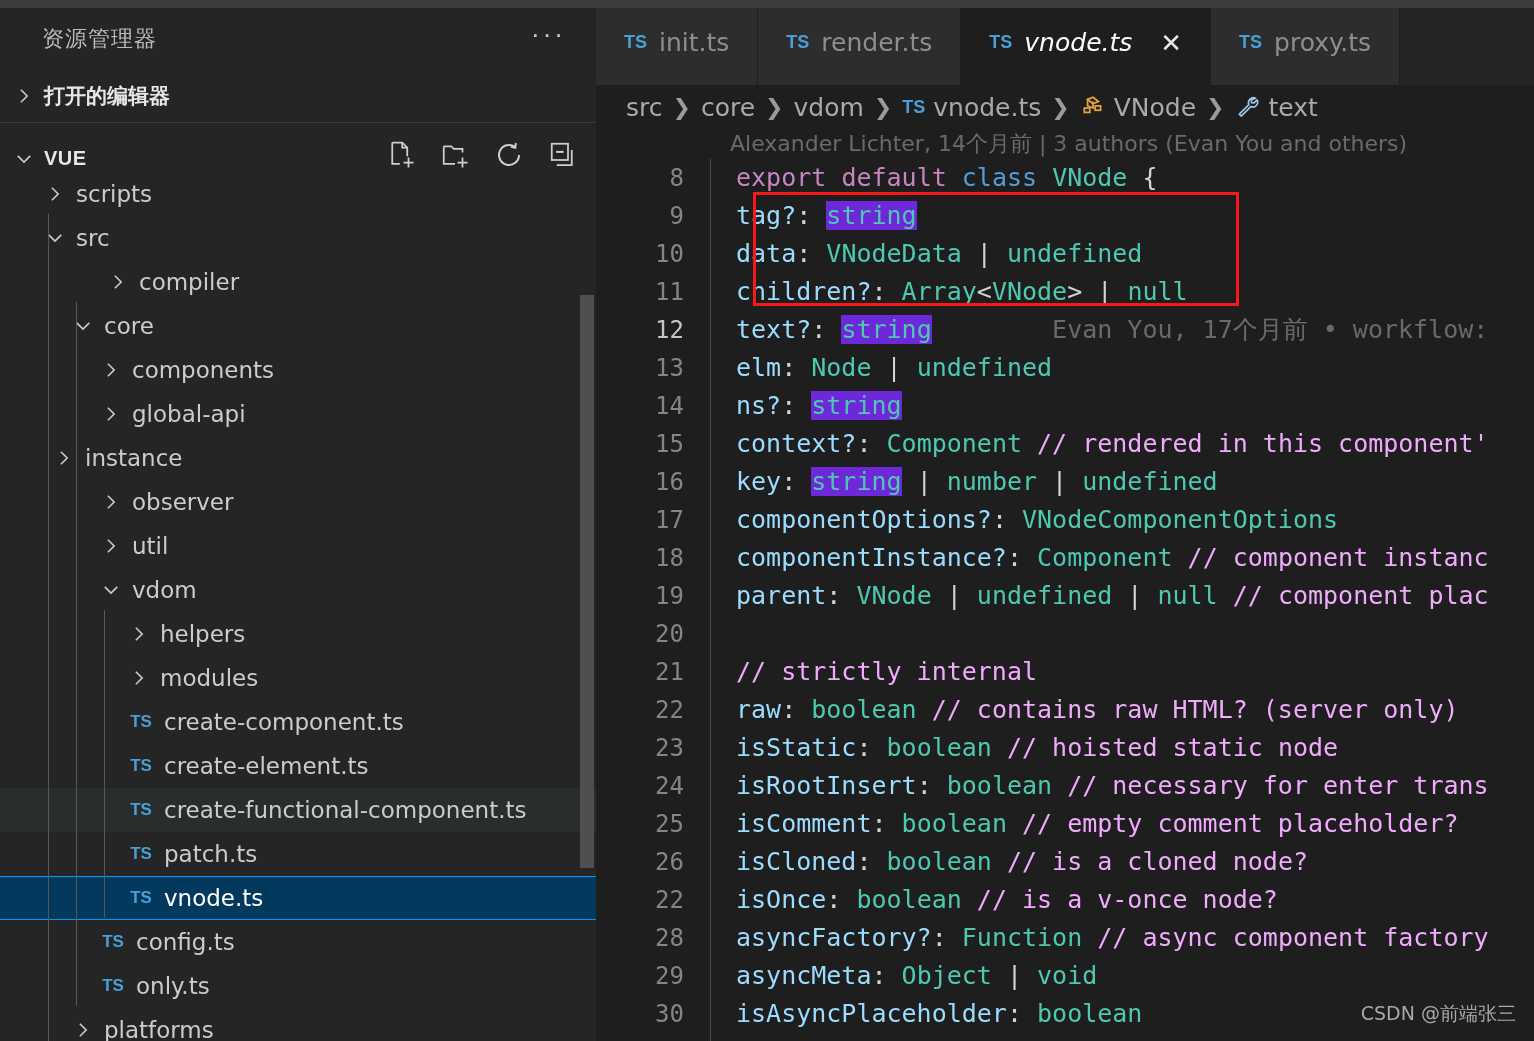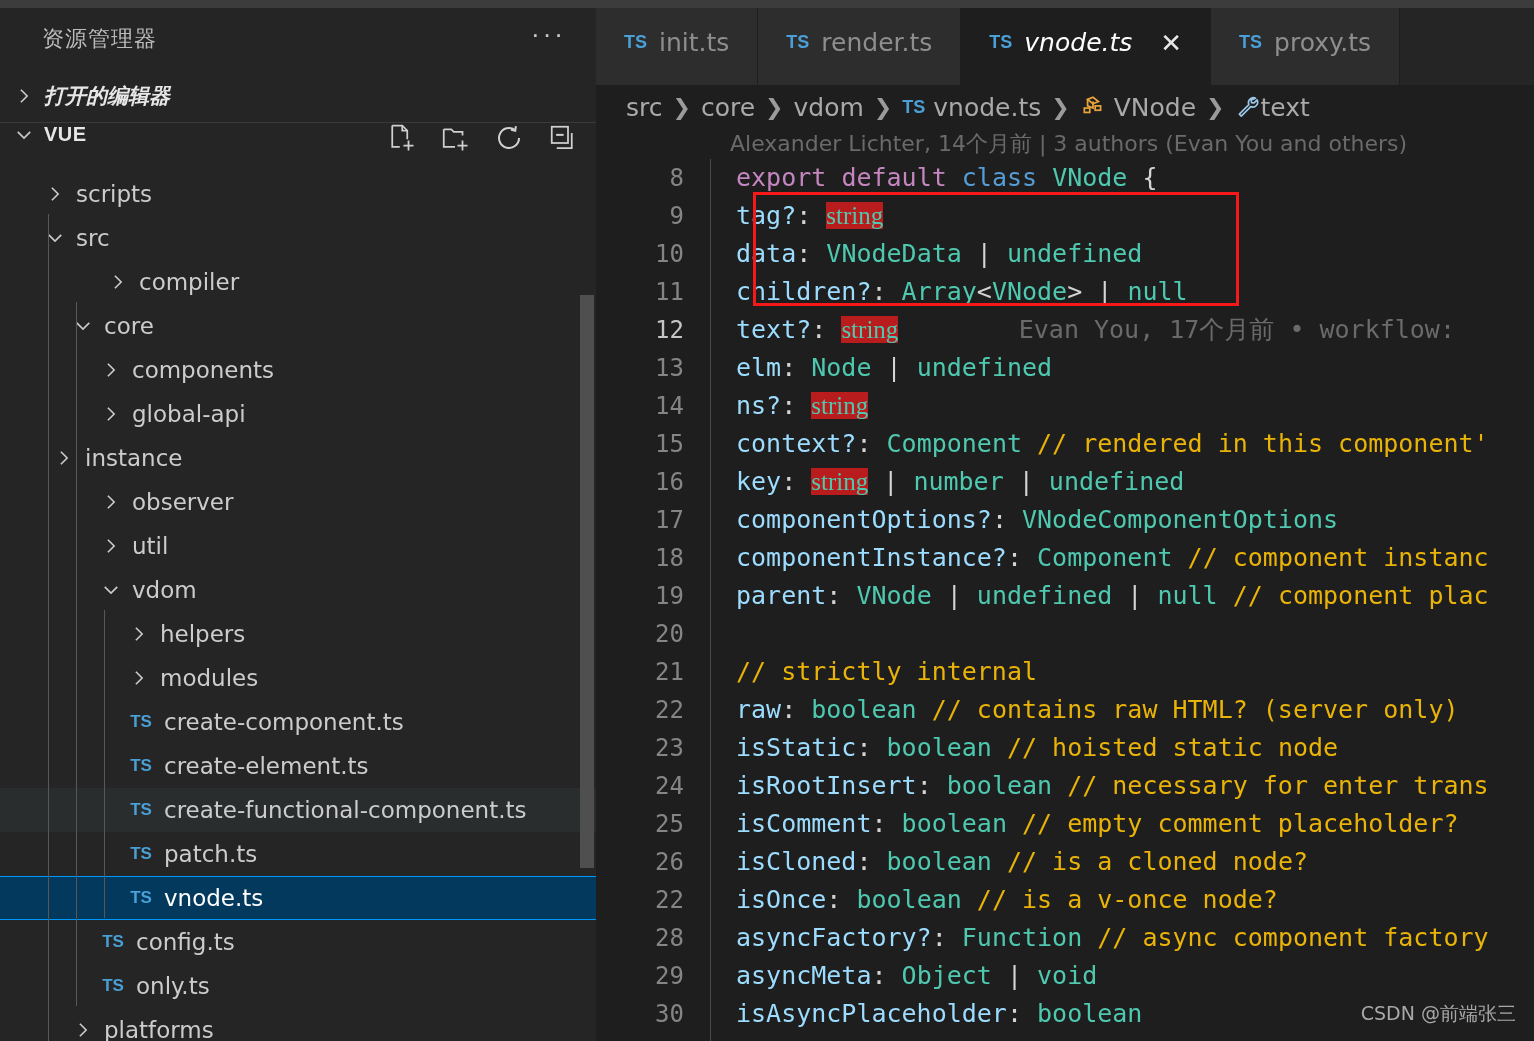--- a/index.html
+++ b/index.html
@@ -30,25 +30,24 @@
   }
   .sb-dots { color: #cccccc; font-size: 26px; letter-spacing: 3px; line-height: 10px; padding-bottom: 10px; cursor: pointer; }
 
   .sb-section-open {
     height: 52px; display: flex; align-items: center; gap: 10px;
     padding-left: 14px; cursor: pointer;
   }
   .sb-section-open .lbl {
     color: #e7e7e7; font-size: 21px; font-weight: bold;
     font-family: "DejaVu Sans", sans-serif;
-    font-style: italic;
   }
 
   .sb-root {
-    height: 48px; display: flex; align-items: flex-start; justify-content: space-between;
+    height: 48px; display: flex; align-items: flex-end; justify-content: space-between;
     padding-left: 14px; padding-right: 18px;
     border-top: 1px solid #3a3a3a;
     cursor: pointer;
   }
   .sb-root-left { display: flex; align-items: center; gap: 10px; }
   .sb-root-left .lbl { color: #e7e7e7; font-size: 20px; font-weight: bold; letter-spacing: .5px; }
   .sb-actions { display: flex; align-items: center; gap: 24px; }
   .sb-actions svg { display:block; cursor: pointer; }
 
   .tree { position: relative; flex: 1; overflow: hidden; padding-top: 2px; }
@@ -128,23 +127,23 @@
     content:""; position: absolute; left: 6px; top: 0; bottom: 0;
     width: 1px; background: #4a4a4a;
   }
   .ctext { padding-left: 4px; overflow: hidden; }
 
   .k-kw   { color: #c586c0; }   
   .k-blue { color: #569cd6; }   
   .k-type { color: #4ec9b0; }   
   .k-prop { color: #9cdcfe; }   
   .k-punc { color: #d4d4d4; }
-  .k-com  { color: #eab308; }   
+  .k-com  { color: #f0abfc; }   
   .k-pipe { color: #d4d4d4; }
-  .sel    { background: #b91c1c; font-family: Liberation Serif, serif; }
+  .sel    { background: #6d28d9; }
 
   .redbox {
     position: absolute; border: 3px solid #f71919;
     pointer-events: none; z-index: 5;
   }
   .inline-blame {
     color: #6a6a6a; font-family: "DejaVu Sans Mono", monospace;
     font-size: 25px;
   }
   .watermark {
@@ -386,21 +385,21 @@
         <span class="crumb" style="display: inline-flex; align-items: center; gap: 8px;">
           <svg width="26" height="26" viewBox="0 0 24 24">
             <path d="M7 5 l5 -2 l5 4 l-5 2 z" fill="none" stroke="#e8a33d" stroke-width="1.6"></path>
             <path d="M7 5 v6 l5 2 v-6" fill="none" stroke="#e8a33d" stroke-width="1.6"></path>
             <rect x="4" y="13" width="5" height="4" fill="none" stroke="#e8a33d" stroke-width="1.6"></rect>
             <rect x="14" y="11" width="5" height="4" fill="none" stroke="#e8a33d" stroke-width="1.6"></rect>
           </svg>
           <span>VNode</span>
         </span>
         <span class="sep">❯</span>
-        <span class="crumb" style="display: inline-flex; align-items: center; gap: 0; justify-content: flex-end;">
+        <span class="crumb" style="display: inline-flex; align-items: center; gap: 8px; justify-content: flex-end;">
           <svg width="26" height="26" viewBox="0 0 24 24">
             <path d="M19 4 a4.5 4.5 0 0 0 -6.2 5.8 L4 18.6 L5.8 20.4 L14.6 11.6 A4.5 4.5 0 0 0 20.4 5.4 L17.6 8.2 L15.2 8 L15 5.6 z" fill="none" stroke="#9cc7e8" stroke-width="1.5" stroke-linejoin="round"></path>
           </svg>
           <span>text</span>
         </span>
       </div>
     <div class="blame">Alexander Lichter, 14个月前 | 3 authors (Evan You and others)</div>
     <div class="code" id="code">
         <div class="cline"><div class="gutter">8</div><div class="indentbar" style="visibility: visible;"></div><div class="ctext"><span class="k-kw">export</span><span class="k-punc"> </span><span class="k-kw">default</span><span class="k-punc"> </span><span class="k-blue">class</span><span class="k-punc"> </span><span class="k-type">VNode</span><span class="k-punc"> {</span></div></div>
         <div class="cline"><div class="gutter">9</div><div class="indentbar"></div><div class="ctext"><span class="k-prop">tag?</span><span class="k-punc">: </span><span class="k-type sel">string</span></div></div>

